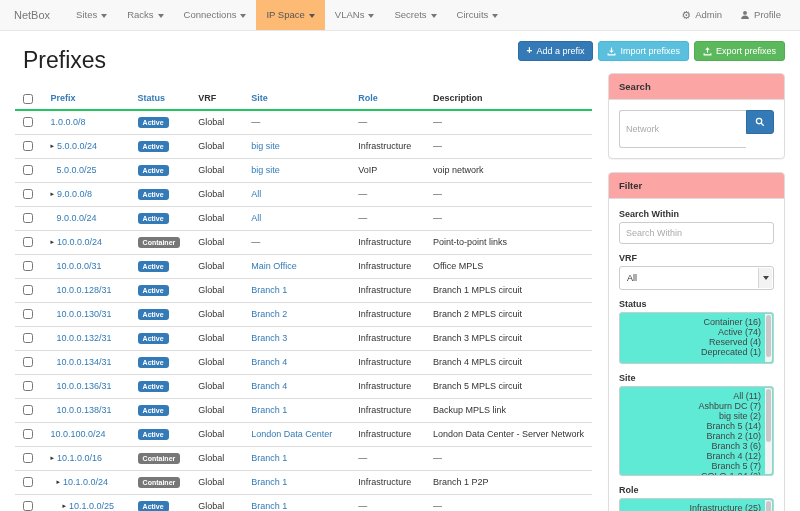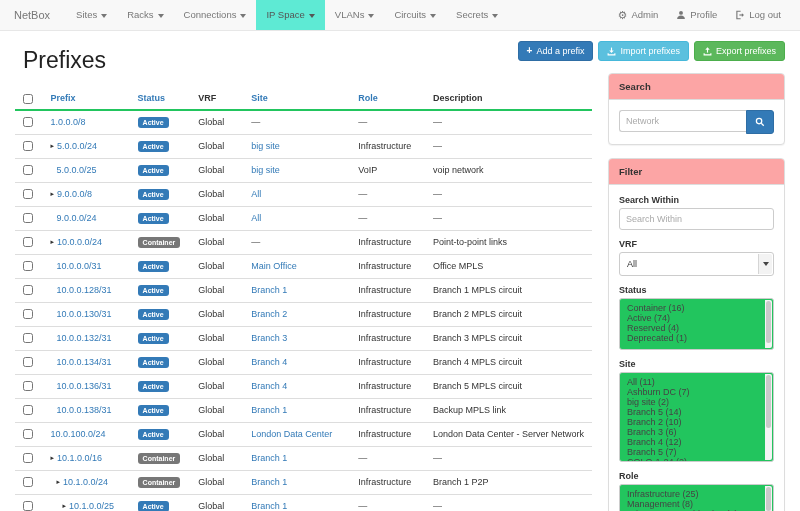--- a/index.html
+++ b/index.html
@@ -4,21 +4,21 @@
 <style>
   html,body{margin:0;padding:0;width:800px;height:511px;overflow:hidden;background:#fff;
     font-family:"Liberation Sans","DejaVu Sans",sans-serif;color:#333;}
   a{text-decoration:none;}
 
   
   .navbar{height:30px;background:#f8f8f8;border-bottom:1px solid #e7e7e7;display:flex;align-items:stretch;padding:0 10px;font-size:9.5px;}
   .brand{color:#777;font-size:11px;line-height:30px;padding:0 10px 0 4px;margin-right:6px;}
   .nav-left{display:flex;flex:1;}
   .nav-item{color:#777;line-height:30px;padding:0 10px;display:flex;align-items:center;gap:4px;cursor:pointer;}
-  .nav-item.active{background:#5eead4;color:#555;}
+  .nav-item.active{background:#fdba74;color:#555;}
   .caret{display:inline-block;width:0;height:0;border-left:3.5px solid transparent;border-right:3.5px solid transparent;border-top:4px solid currentColor;margin-top:1px;}
   .nav-right{display:flex;}
   .nav-right a{color:#777;line-height:30px;padding:0 9px;display:flex;align-items:center;gap:4px;}
   .gear-glyph{font-family:"DejaVu Sans",sans-serif;font-size:11px;line-height:1;}
   .navicon{display:inline-block;vertical-align:middle;}
 
   
   .content{position:relative;display:flex;gap:16px;padding:6px 15px 0 15px;box-sizing:border-box;}
   .main{flex:1;min-width:0;}
   .page-title{font-size:23px;font-weight:400;color:#222;margin:10px 0 14px 8px;}
@@ -50,30 +50,30 @@
   .badge-active{background:#337ab7;}
   .badge-container{background:#777;}
   .dash{color:#555;}
 
   
   .sidebar{width:177px;flex:0 0 177px;margin-top:36px;font-size:9px;}
   .panel{border:1px solid #ddd;border-radius:4px;margin-bottom:13px;box-shadow:0 1px 1px rgba(0,0,0,.05);background:#fff;}
   .panel-heading{background:#fca5a5;border-bottom:1px solid #ddd;border-radius:3px 3px 0 0;padding:7px 10px;font-weight:bold;font-size:9.5px;color:#333;}
   .panel-body{padding:10px;}
   .input-group{display:flex;}
-  .input-group input{flex:1;min-width:0;height:22px;border:1px solid #ccc;border-right:none;border-radius:3px 0 0 3px;padding:0 6px;font-size:9px;font-family:inherit;color:#333;box-sizing:border-box;outline:none;}
+  .input-group input{flex:1;min-width:0;height:38px;border:1px solid #ccc;border-right:none;border-radius:3px 0 0 3px;padding:0 6px;font-size:9px;font-family:inherit;color:#333;box-sizing:border-box;outline:none;}
   .input-group .search-btn{width:26px;height:22px;background:#337ab7;border:1px solid #2e6da4;border-radius:0 3px 3px 0;display:flex;align-items:center;justify-content:center;cursor:pointer;}
   input::placeholder{color:#aaa;}
   .fld-label{font-weight:bold;margin:9px 0 3px;color:#333;}
   .fld-label:first-child{margin-top:0;}
   .text-input{width:100%;height:22px;border:1px solid #ccc;border-radius:3px;padding:0 6px;font-size:9px;font-family:inherit;box-sizing:border-box;color:#333;outline:none;}
   .select{height:22px;border:1px solid #ccc;border-radius:3px;background:#fff;display:flex;align-items:center;position:relative;padding-left:7px;color:#333;cursor:pointer;}
   .select .sel-strip{position:absolute;right:1px;top:1px;bottom:1px;width:13px;background:#f3f3f3;border-left:1px solid #d5d5d5;display:flex;align-items:center;justify-content:center;border-radius:0 2px 2px 0;}
   .sel-arrow{width:0;height:0;border-left:3px solid transparent;border-right:3px solid transparent;border-top:4px solid #444;}
-  .listbox{border:1px solid #ccc;border-radius:3px;position:relative;overflow:hidden;padding:4px 12px 4px 7px;background:#22c55e;box-sizing:border-box;}
+  .listbox{border:1px solid #ccc;border-radius:3px;position:relative;overflow:hidden;padding:4px 12px 4px 7px;background:#5eead4;box-sizing:border-box;text-align:right;}
   .listbox .option{line-height:10px;color:#444;white-space:nowrap;cursor:pointer;}
   .lb-status{height:52px;}
   .lb-site{height:90px;}
   .lb-role{height:60px;}
   .scrollbar{position:absolute;top:1px;bottom:1px;right:1px;width:7px;background:#f4f4f4;border-radius:0 2px 2px 0;}
   .thumb{position:absolute;left:1px;right:1px;top:1px;background:#c9c9c9;border-radius:3px;}
   .lb-status .thumb{height:88%;}
   .lb-site .thumb{height:62%;}
   .lb-role .thumb{height:42%;}
 </style>
@@ -97,47 +97,39 @@
       </a>
     <a class="nav-item active">
         <span>IP Space</span>
         <span class="caret"></span>
       </a>
     <a class="nav-item">
         <span>VLANs</span>
         <span class="caret"></span>
       </a>
     <a class="nav-item">
+        <span>Secrets</span>
+        <span class="caret"></span>
+      </a>
+    <a class="nav-item">
         <span>Circuits</span>
-        <span class="caret"></span>
-      </a>
-    <a class="nav-item">
-        <span>Secrets</span>
         <span class="caret"></span>
       </a>
   </div>
   <div class="nav-right">
     <a>
       <span class="gear-glyph">⚙</span>
       <span>Admin</span>
     </a>
     <a>
       <svg class="navicon" width="10" height="10" viewBox="0 0 16 16">
           <circle cx="8" cy="4.6" r="3.1" fill="#777"></circle>
           <path d="M1.8 14.5c0-3.6 2.7-5.6 6.2-5.6s6.2 2 6.2 5.6z" fill="#777"></path>
         </svg>
       <span>Profile</span>
-    </a>
-    <a>
-      <svg class="navicon" width="10" height="10" viewBox="0 0 16 16">
-          <path d="M9 2H3v12h6" fill="none" stroke="#777" stroke-width="1.8"></path>
-          <path d="M7 8h6" stroke="#777" stroke-width="1.8"></path>
-          <path d="M11 5l3.2 3-3.2 3z" fill="#777"></path>
-        </svg>
-      <span>Log out</span>
     </a>
   </div>
 </div>
 
 <div class="content">
 
   <div class="actions">
     <button class="btn btn-primary">
       <span class="plus">+</span>
       <span>Add a prefix</span>

